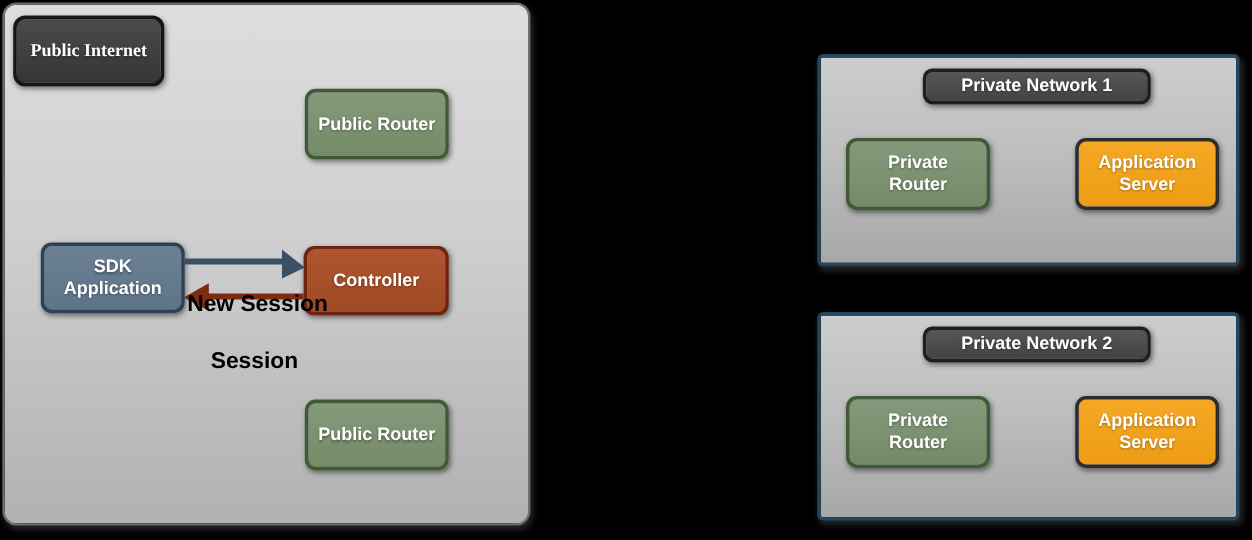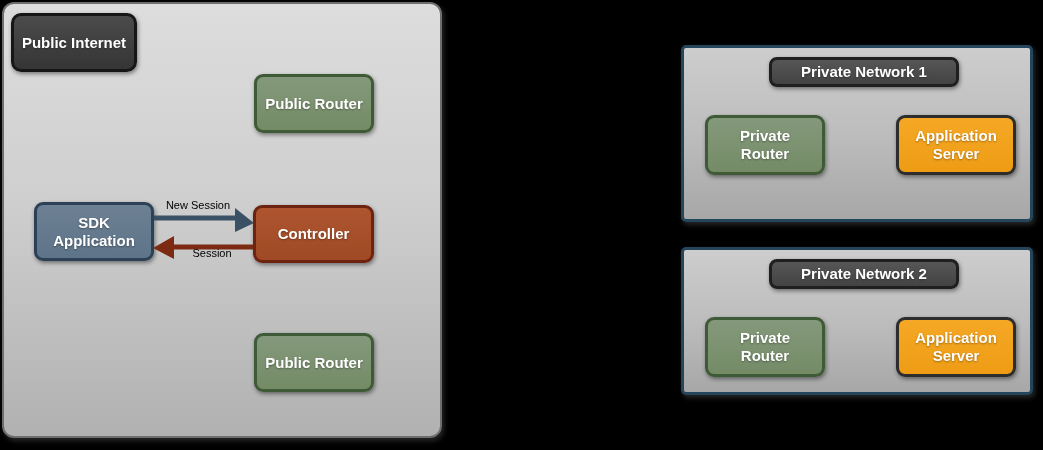--- a/index.html
+++ b/index.html
@@ -13,54 +13,54 @@
     background:linear-gradient(180deg,#dddddd 0%,#cfcfcf 45%,#b1b1b1 100%);
     box-shadow:2px 3px 5px rgba(70,70,70,0.55);
   }
   .private-zone {
     width:352px;
     border:3px solid #24455c; border-radius:5px;
     background:linear-gradient(180deg,#cdcdcd 0%,#bdbdbd 50%,#a7a7a7 100%);
     box-shadow:2px 3px 5px rgba(70,70,70,0.55);
   }
   .pn1 { left:681px; top:3px; height:177px;margin-top:42px; }
-  .pn2 { left:681px; top:247px; height:148px;padding-left:20px; }
+  .pn2 { left:681px; top:260px; height:174px;padding-left:20px; }
 
   .node {
     position:absolute; box-sizing:border-box;
     display:flex; align-items:center; justify-content:center;
     text-align:center; font-weight:bold; color:#ffffff;
     font-size:15px; line-height:1.2; border-radius:9px;
     text-shadow:0 1px 2px rgba(0,0,0,0.35);
     box-shadow:1px 2px 4px rgba(0,0,0,0.45);
   }
   .node span { display:block; width:100%; padding:0 6px; }
   .dark   { background:linear-gradient(180deg,#4b4b4b,#353535); border:3px solid #161616; border-radius:10px; }
   .green  { background:linear-gradient(180deg,#84997b,#748b66); border:3px solid #3f5a37; }
   .slate  { background:linear-gradient(180deg,#6d8094,#5e7488); border:3px solid #2d4156; }
   .rust   { background:linear-gradient(180deg,#ae5530,#9f4a24); border:3px solid #6d2310; }
   .orange { background:linear-gradient(180deg,#f5a825,#ee9c14); border:3px solid #2d2d2d; }
   .header { background:linear-gradient(180deg,#565656,#434343); border:3px solid #1f1f1f; border-radius:8px; }
 
   
-  .pos-internet      { left:7px;   top:9px;   width:126px; height:59px; }
+  .pos-internet      { left:7px;   top:9px;   width:126px; height:59px;font-family:Liberation Serif, serif; }
   .pos-router-top    { left:250px; top:70px;  width:120px; height:59px; }
   .pos-sdk           { left:30px;  top:198px; width:120px; height:59px; }
   .pos-controller    { left:249px; top:201px; width:121px; height:58px; }
   .pos-router-bottom { left:250px; top:329px; width:120px; height:59px; }
 
   
   .pos-pn-header { left:85px;  top:9px;  width:190px; height:30px; }
   .pos-pn-router { left:21px;  top:67px; width:120px; height:60px; }
   .pos-pn-server { left:212px; top:67px; width:120px; height:60px; }
 
   .arrow-svg { position:absolute; left:0; top:0; pointer-events:none; }
   .arrow-label {
-    position:absolute; font-size:11px; font-weight:normal; color:#000;
-    text-align:center; white-space:nowrap;
+    position:absolute; font-size:19px; font-weight:bold; color:#000;
+    text-align:center; white-space:nowrap;margin-top:44px;
   }
   .lbl-new-session { left:152px; top:195px; width:84px; }
   .lbl-session     { left:166px; top:243px; width:84px; }
 </style>
 </head>
 <body>
 
 <div class="canvas">
 
   <div class="zone public-zone">

